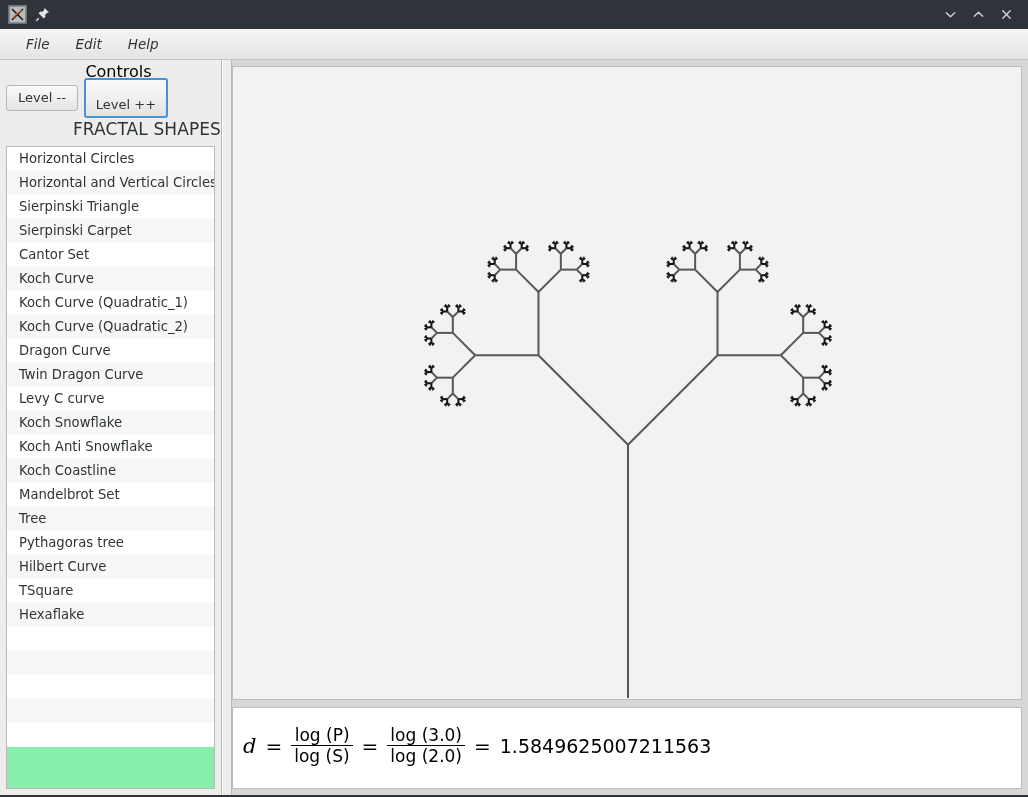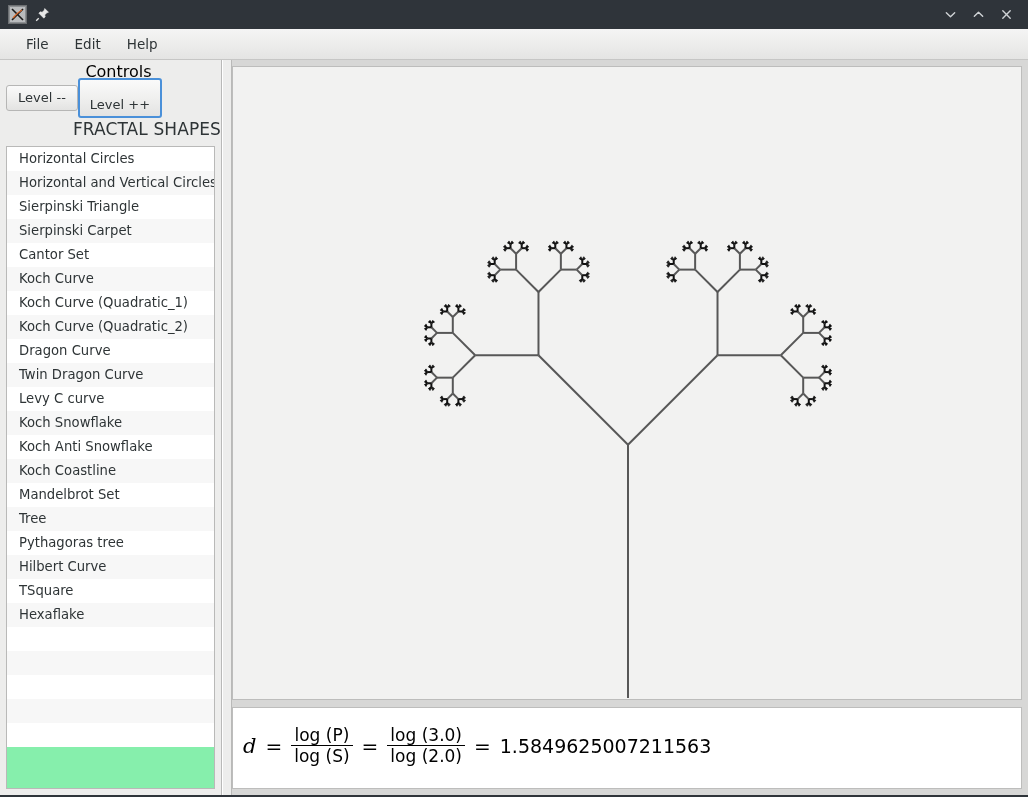--- a/index.html
+++ b/index.html
@@ -56,20 +56,21 @@
     display: flex; align-items: center;
     padding-left: 14px;
     gap: 2px;
   }
   .menu-item {
     font-size: 13.5px;
     color: #2e3436;
     padding: 3px 12px;
     cursor: default;
     white-space: nowrap;
+    font-style: italic;
   }
 
   
   #content {
     flex: 1 1 auto;
     display: flex;
     background: #d7d7d6;
     padding: 0;
     min-height: 0;
   }
@@ -85,21 +86,21 @@
   }
   #controls-label {
     text-align: center;
     font-size: 16px;
     color: #000000;
     padding: 4px 0 3px 16px;
     line-height: 16px;
   }
   #button-row {
     display: flex;
-    gap: 0;
+    gap: 6px;
     padding: 0 6px 0 6px;
     align-items: center;
     height: 30px;
   }
   .ctl-btn {
     font-family: "DejaVu Sans", "Liberation Sans", sans-serif;
     font-size: 13px;
     color: #2e3436;
     background: linear-gradient(to bottom, #fafafa 0%, #f0f0ef 48%, #e3e3e2 100%);
     border: 1px solid #b6b6b5;
@@ -190,21 +191,21 @@
   }
   .math .var {
     font-family: "DejaVu Serif", "Liberation Serif", serif;
     font-style: italic;
     font-size: 21px;
   }
   .math .op { font-size: 20px; font-family: "DejaVu Sans", sans-serif; }
   .frac {
     display: inline-flex;
     flex-direction: column;
-    align-items: center;
+    align-items: flex-end;
     line-height: 1.08;
     font-size: 17px;
   }
   .frac .num { padding: 0 3px 1px 3px; }
   .frac .den { padding: 1px 3px 0 3px; border-top: 1.6px solid #000; }
   .math .result {
     font-size: 19px;
     font-family: "DejaVu Sans", "Liberation Sans", sans-serif;
   }
 

